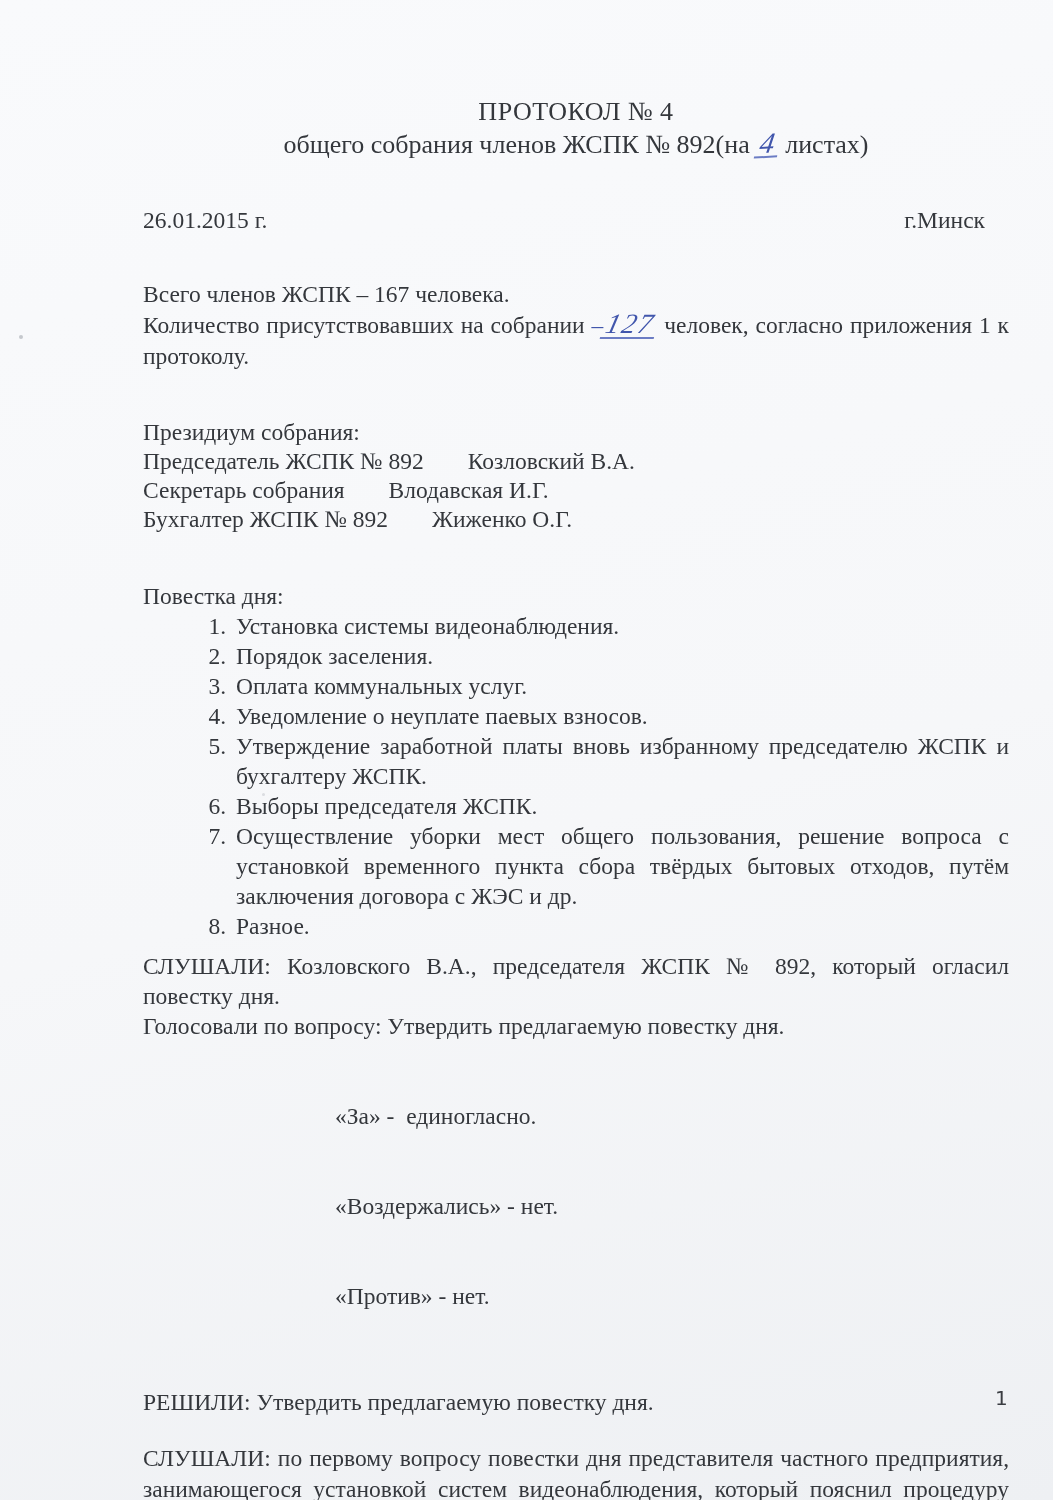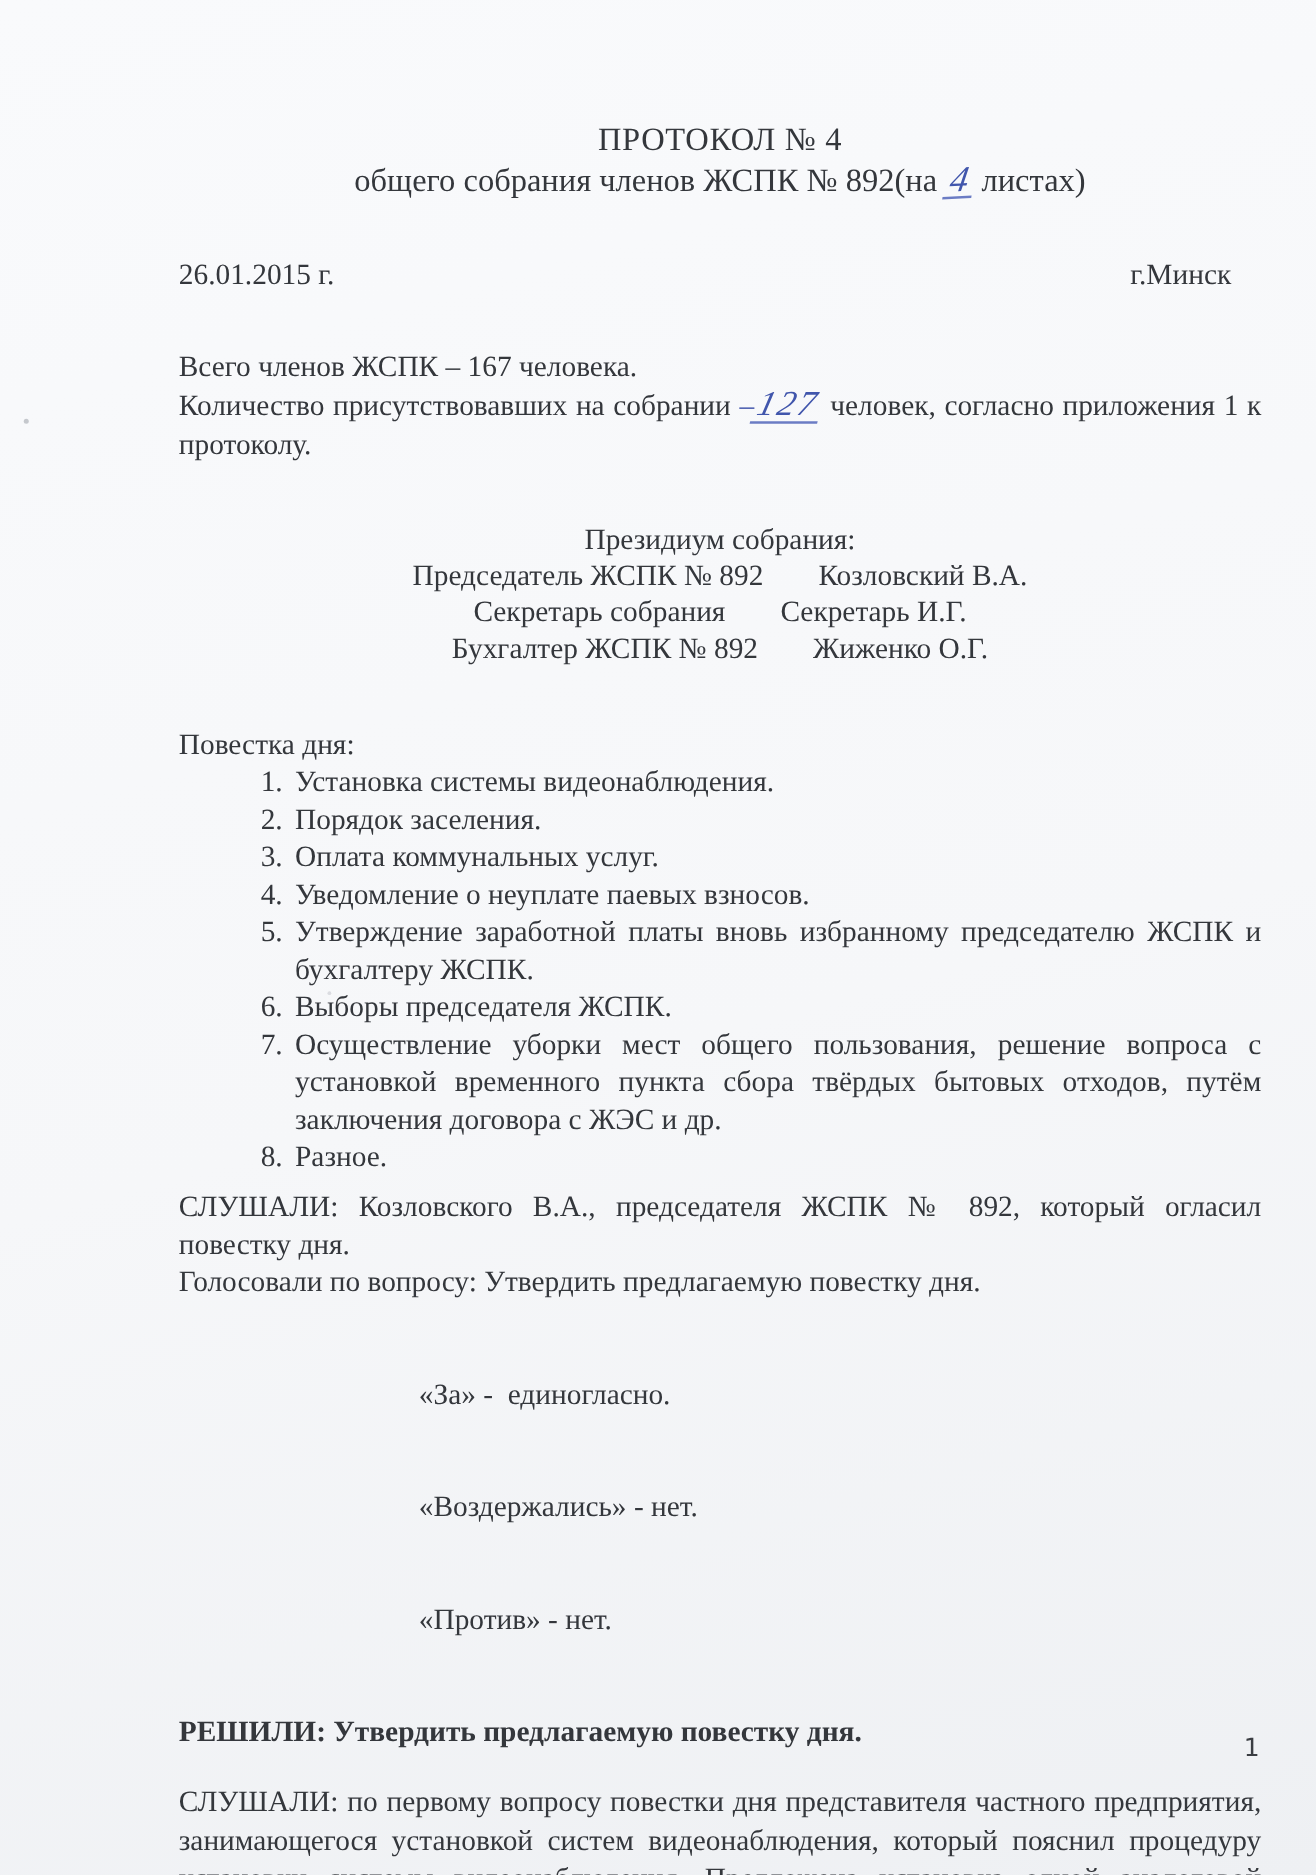--- a/index.html
+++ b/index.html
@@ -80,38 +80,38 @@
     margin-top: 42px;
     display: flex;
     justify-content: space-between;
     padding-right: 24px;
     line-height: 30px;
   }
 
   
   .just { text-align: justify; }
   .members { margin-top: 44px; line-height: 31px; }
-  .presidium { margin-top: 46px; line-height: 29px; text-align: center; }
+  .presidium { margin-top: 46px; line-height: 29px; }
   .presidium .name { margin-left: 44px; }
   .agenda { margin-top: 48px; }
   .agenda-heading { line-height: 29px; }
   .agenda ol {
     margin: 0;
     padding-left: 89px;
     list-style: decimal;
   }
   .agenda li {
     line-height: 30px;
     text-align: justify;
     padding-left: 4px;
   }
   .slushali-1 { margin-top: 10px; line-height: 30px; }
   .golosovali { line-height: 30px; }
   .votes { margin-left: 192px; line-height: 30px; white-space: pre-wrap; }
-  .reshili { line-height: 30px; font-weight: bold; }
+  .reshili { margin-top: 16px; line-height: 30px; }
   .slushali-2 { margin-top: 26px; line-height: 30.5px; }
 
   
   .page-num {
     position: absolute;
     top: 1386px;
     left: 995px;
     font-family: "DejaVu Sans", "Liberation Sans", sans-serif;
     font-size: 20px;
     color: #3a3d42;
@@ -144,21 +144,21 @@
     </div>
 
     <div class="members">
       <p>Всего членов ЖСПК – 167 человека.</p>
       <p class="just"><span>Количество присутствовавших на собрании</span> <span class="hw-group"><span class="hw hw-dash" style="color: rgb(65, 86, 172);">–</span><span class="hw hw-count" style="color: rgb(65, 86, 172);">127</span></span> <span>человек, согласно приложения 1 к протоколу.</span></p>
     </div>
 
     <div class="presidium">
       <p>Президиум собрания:</p>
       <p><span>Председатель ЖСПК № 892</span><span class="name">Козловский В.А.</span></p>
-      <p><span>Секретарь собрания</span><span class="name">Секретарь И.Г.</span></p>
+      <p><span>Секретарь собрания</span><span class="name">Влодавская И.Г.</span></p>
       <p><span>Бухгалтер ЖСПК № 892</span><span class="name">Жиженко О.Г.</span></p>
     </div>
 
     <div class="agenda">
       <p class="agenda-heading">Повестка дня:</p>
       <ol>
         <li>Установка системы видеонаблюдения.</li>
         <li>Порядок заселения.</li>
         <li>Оплата коммунальных услуг.</li>
         <li>Уведомление о неуплате паевых взносов.</li>

